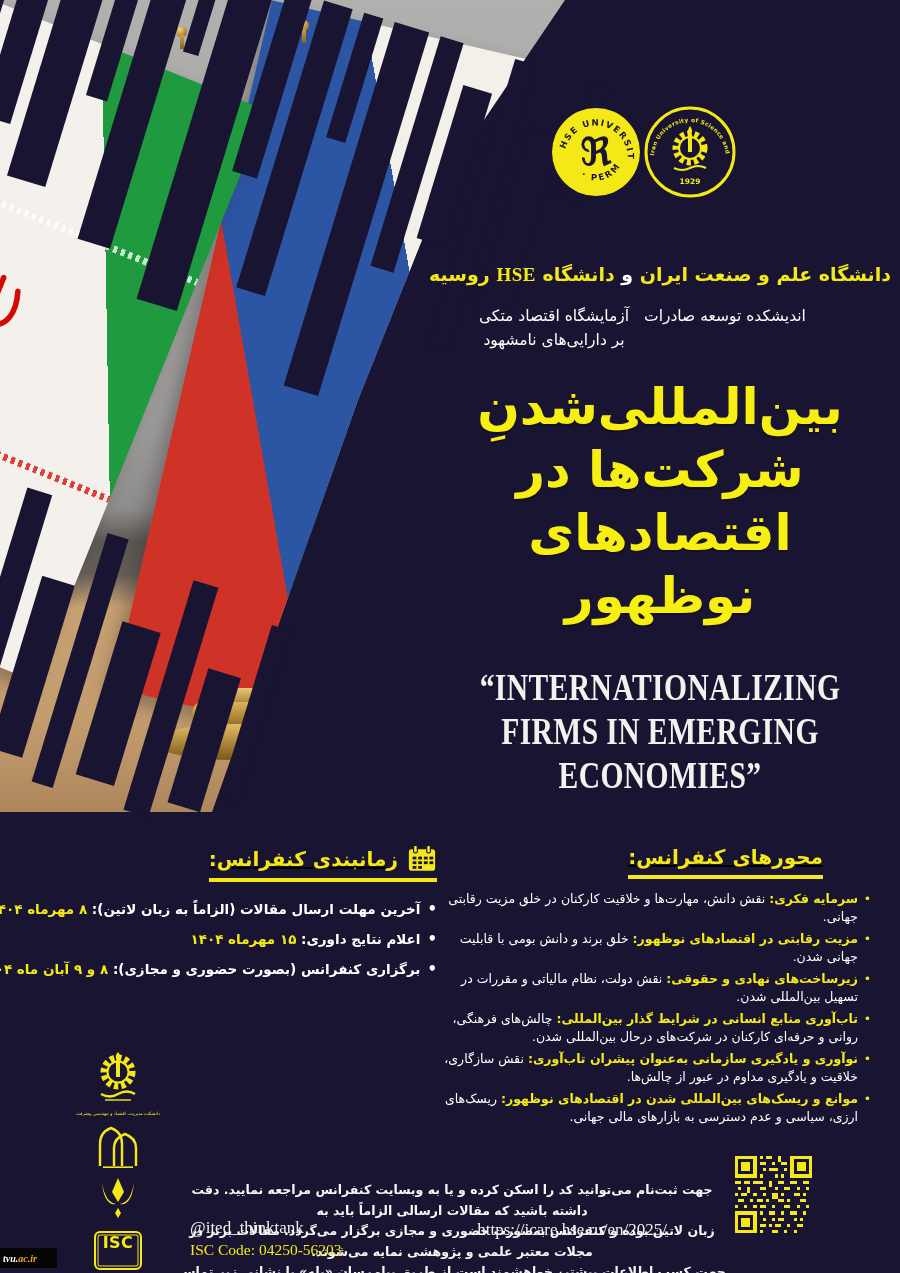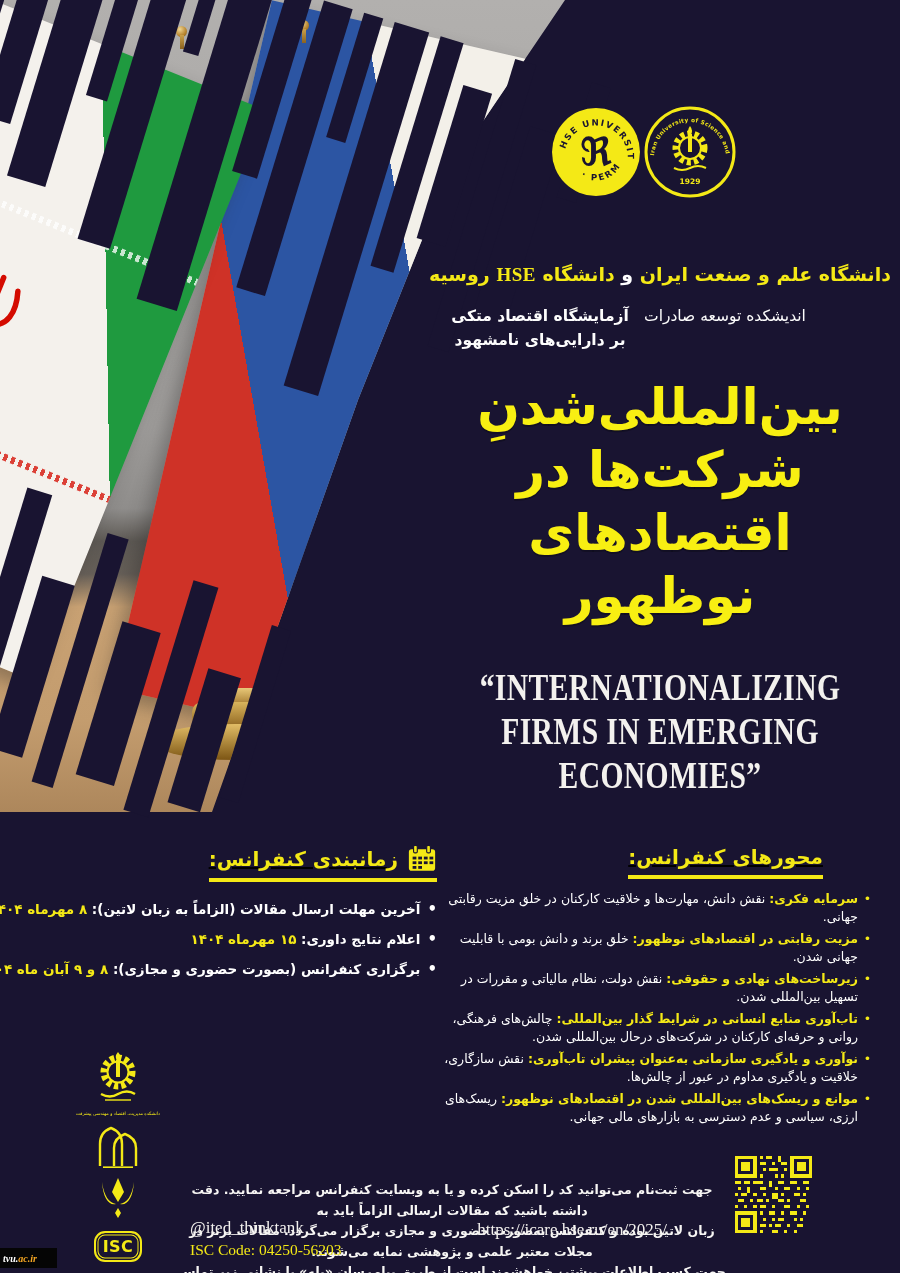--- a/index.html
+++ b/index.html
@@ -63,21 +63,21 @@
   .logo-circle { position:absolute; }
   .conf-type { left:445px; top:233px; width:430px; text-align:center;
     font-size:22.5px; font-weight:700; color:#f4e916; direction:rtl; }
   .universities { left:425px; top:263px; width:470px; text-align:center;
     font-size:19px; font-weight:700; color:#f4e916; direction:rtl; }
   .universities .sep { color:#ffffff; font-weight:700; }
   .universities .latin { font-family:"Liberation Serif", serif; letter-spacing:.5px; }
   .org { width:200px; text-align:center; color:#fdfdfd; font-size:15.5px;
     line-height:1.55; direction:rtl; }
   .org-right { left:625px; top:304px; }
-  .org-left  { left:440px; top:304px;font-weight:bold; }
+  .org-left  { left:454px; top:304px; }
 
   .title-fa { left:435px; top:376px; width:450px; text-align:center; direction:rtl;
     color:#f8ef12; font-size:50px; font-weight:700; line-height:63px;
     text-shadow:0 2px 0 rgba(0,0,0,.25); }
   .title-en { left:420px; top:666px; width:480px; text-align:center;
     font-family:"Liberation Serif", serif; font-weight:700; color:#f3f1ee;
     font-size:37px; line-height:44px; transform:scaleX(.8); transform-origin:center top;
     letter-spacing:.5px; }
 
   
@@ -98,22 +98,22 @@
   .topics-list { margin-top:11px; list-style:none; }
   .topics-list li { position:relative; font-size:12.5px; line-height:17.5px; color:#ffffff;
     padding-right:13px; margin-bottom:5px; }
   .topics-list li::before { content:"•"; position:absolute; right:0; top:0; color:#f4e916; }
   .topics-list .lead { color:#f4e916; font-weight:700; }
 
   
   .side-logos { position:absolute; left:78px; top:1050px; width:80px;
     display:flex; flex-direction:column; align-items:center; }
   .side-caption { color:#f4e916; font-size:4.5px; margin-top:1px; white-space:nowrap; direction:rtl; }
-  .isc-box { margin-top:9px; width:48px; height:31px; border:2.5px solid #f4e916; border-radius:11px;
-    display:flex; align-items:center; justify-content:center; box-shadow:inset 0 0 0 1.5px #191431, inset 0 0 0 2.5px #f4e916; }
+  .isc-box { margin-top:9px; width:48px; height:39px; border:2.5px solid #f4e916; border-radius:6px;
+    display:flex; align-items:flex-start; justify-content:center; box-shadow:inset 0 0 0 1.5px #191431, inset 0 0 0 2.5px #f4e916; }
   .isc-box span { color:#f4e916; font-weight:700; font-size:16px; letter-spacing:.5px; }
 
   .f-par { position:absolute; left:178px; top:1151px; width:548px; direction:rtl;
     text-align:center; color:#f7f6f4; font-size:12.5px; line-height:20.5px; font-weight:700;margin-top:29px; }
   .handle { position:absolute; left:190px; top:1218px; color:#f3f1ee;
     font-family:"Liberation Serif", serif; font-size:17px; }
   .isc-code { position:absolute; left:190px; top:1241px; color:#f4e916;
     font-family:"Liberation Serif", serif; font-size:15.5px; }
   .url { position:absolute; right:233px; top:1220px; color:#f3f1ee;
     font-family:"Liberation Serif", serif; font-size:17px; }

